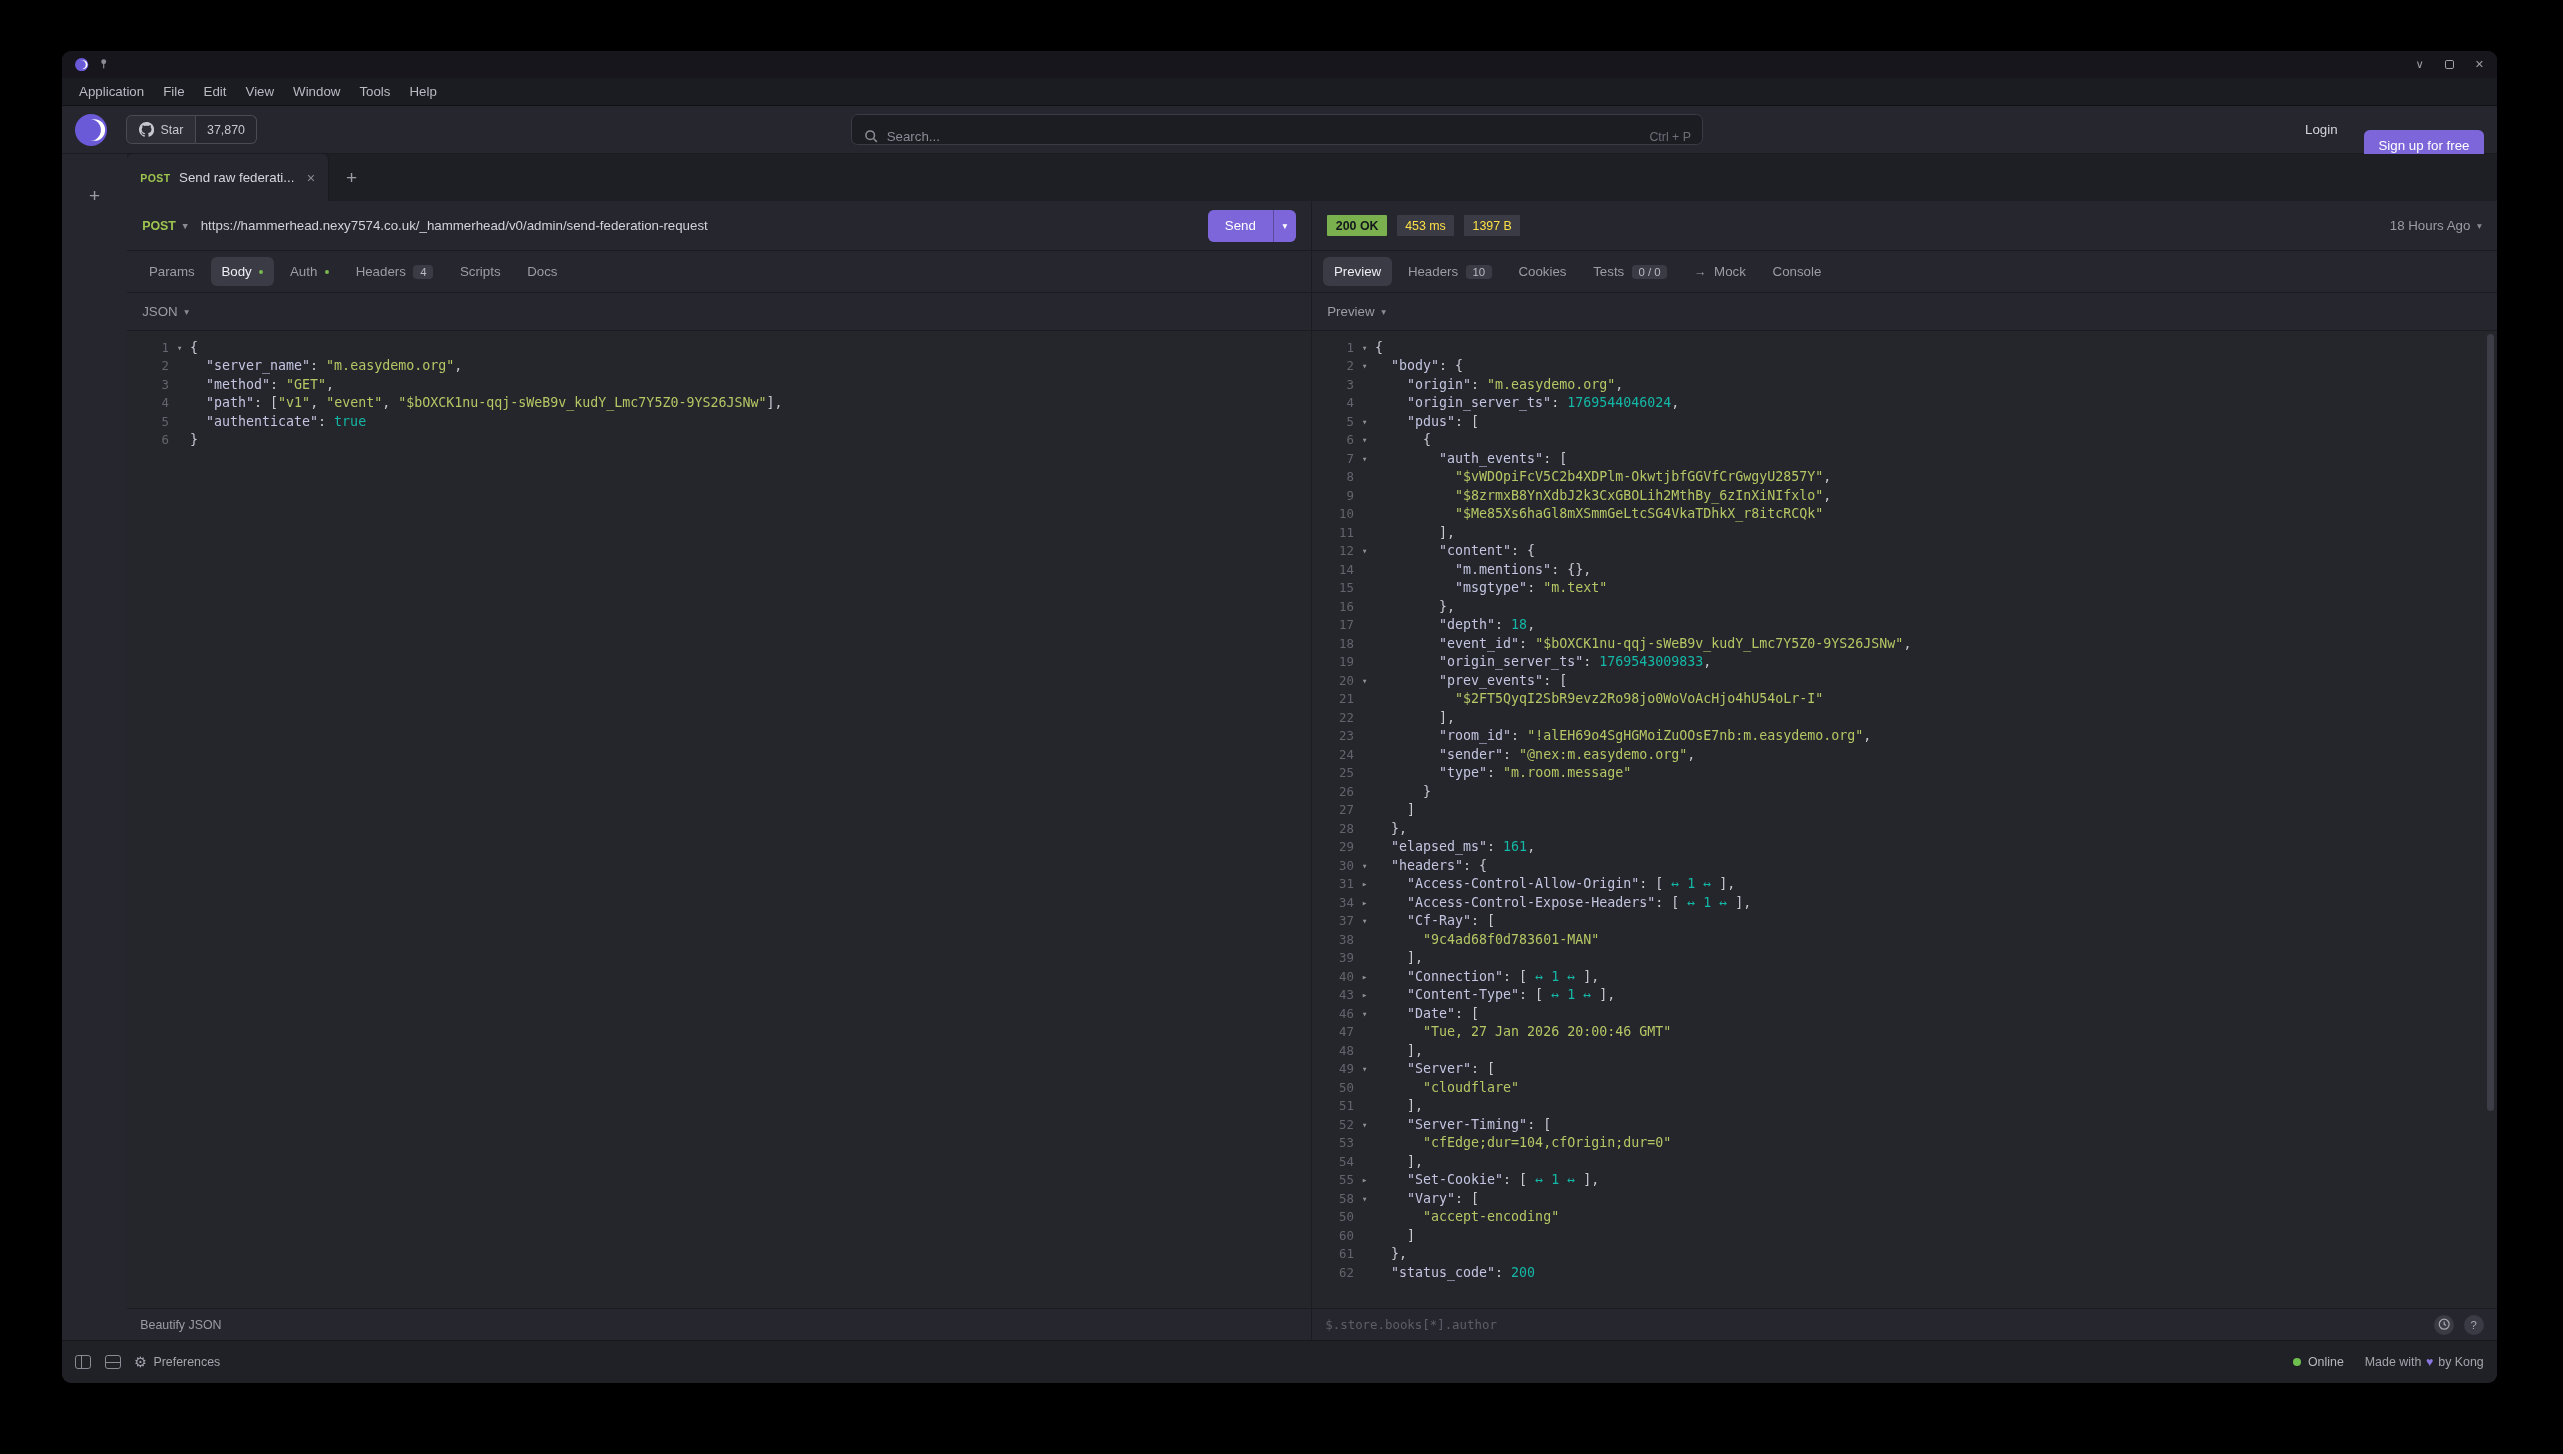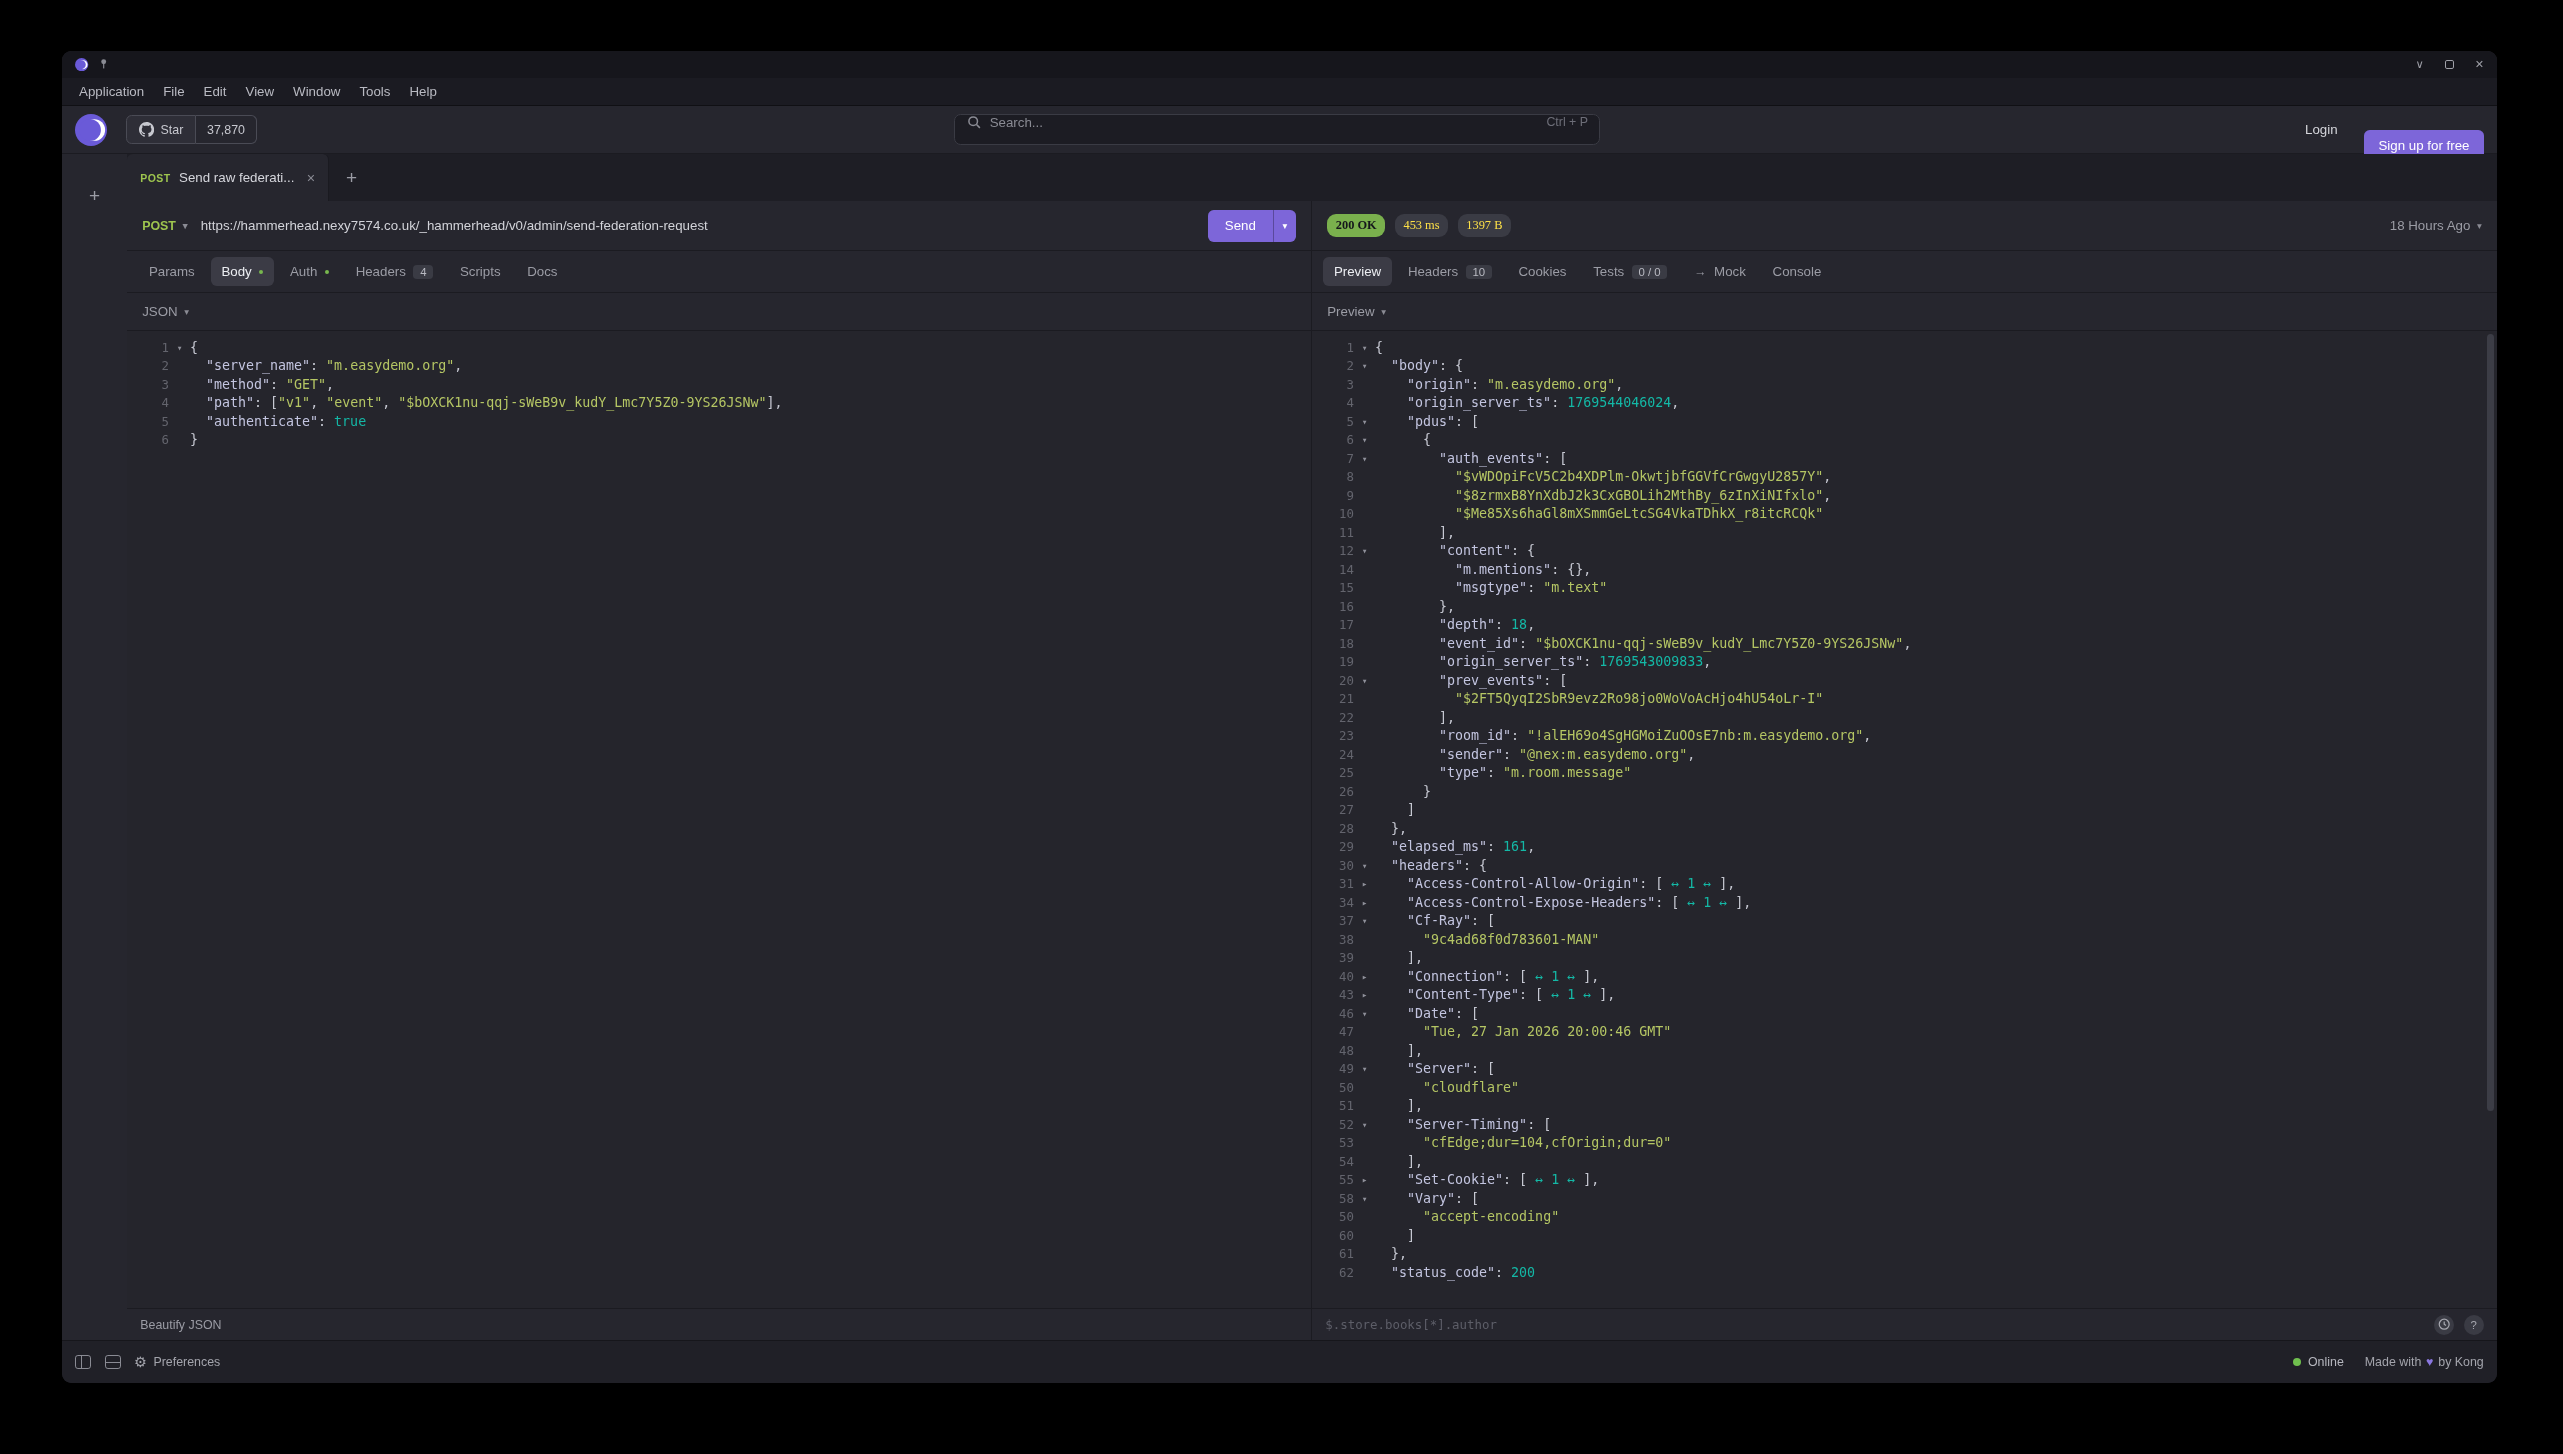--- a/index.html
+++ b/index.html
@@ -26,22 +26,22 @@
   
   .toolbar { height: 48px; flex: none; background: #26262e; border-bottom: 1px solid #1b1b21;
              display: flex; align-items: center; padding: 0 13.3px; gap: 19px; }
   .logo { width: 32px; height: 32px; flex: none; display: inline-flex; }
   .star-widget { display: flex; align-items: stretch; height: 29px; font-size: 12.4px; color: #c7c8cf; }
   .star-btn { display: flex; align-items: center; gap: 6.7px; padding: 0 11.4px; border: 1px solid #4a4b55;
               border-radius: 5.7px 0 0 5.7px; background: #2e2e37; }
   .star-count { display: flex; align-items: center; padding: 0 11.4px; border: 1px solid #4a4b55;
                 border-left: none; border-radius: 0 5.7px 5.7px 0; background: #26262e; }
   .toolbar-spacer { flex: 1; }
-  .searchbar { width: 646px; height: 30.5px; flex: none; background: #1c1c23; border: 1px solid #3a3b44;
-               border-radius: 6.7px; display: flex; align-items: flex-start; padding: 0 11.4px; gap: 8.6px; }
+  .searchbar { width: 852px; height: 30.5px; flex: none; background: #1c1c23; border: 1px solid #3a3b44;
+               border-radius: 6.7px; display: flex; align-items: flex-end; padding: 0 11.4px; gap: 8.6px; }
   .search-input { flex: 1; background: transparent; border: none; outline: none; color: #c6c7cf; font-size: 13.3px;
                   font-family: "Liberation Sans", sans-serif; }
   .search-input::placeholder { color: #8a8b94; }
   .search-shortcut { color: #6d6e78; font-size: 12.4px; }
   .login-btn { color: #d4d5db; font-size: 13.3px; padding: 5.7px 7.6px; cursor: default; }
   .signup-btn { background: #7d66d9; color: #fff; font-size: 13.3px; padding: 7.6px 14.3px; border-radius: 5.7px; cursor: default; margin-top: 32px; }
 
   
   .content-row { flex: 1; display: flex; min-height: 0; }
   .rail { width: 65px; flex: none; display: flex; flex-direction: column; align-items: center; padding-top: 27px; }
@@ -61,21 +61,21 @@
             display: grid; grid-template-columns: 1fr 1fr; }
   .url-left { display: flex; align-items: center; padding: 0 15.2px; gap: 13.3px; border-right: 1px solid #1b1b21; min-width: 0; }
   .url-method { color: #9ec54f; font-size: 12.4px; font-weight: 700; display: flex; align-items: center; gap: 6.7px; }
   .chev { color: #8a8b94; font-size: 9.5px; }
   .url-text { color: #d2d3d9; font-size: 13.3px; white-space: nowrap; overflow: hidden; flex: 1; }
   .send-btn { display: flex; align-items: stretch; height: 32px; border-radius: 5.7px; overflow: hidden; flex: none; }
   .send-main { background: #7d66d9; color: #fff; font-size: 13.3px; display: flex; align-items: center; padding: 0 17px; }
   .send-caret { background: #7d66d9; border-left: 1px solid rgba(0,0,0,.28); display: flex; align-items: center; padding: 0 8.6px; }
   .send-caret .chev { color: #fff; }
   .url-right { display: flex; align-items: center; padding: 0 15.2px; gap: 9.5px; }
-  .badge { font-size: 12.4px; padding: 3.8px 8.6px; border-radius: 9px; font-family: Liberation Serif, serif; }
+  .badge { font-size: 12.4px; padding: 3.8px 8.6px; border-radius: 1px; }
   .badge-status { background: #7ab04d; color: #15161b; font-weight: 700; }
   .badge-dim { background: #3a3b44; color: #fde047; }
   .history { margin-left: auto; color: #9b9ca5; font-size: 13.3px; display: flex; align-items: center; gap: 6.7px; }
 
   .panels { flex: 1; display: grid; grid-template-columns: 1fr 1fr; min-height: 0; }
   .panel { display: flex; flex-direction: column; min-height: 0; min-width: 0; }
   .panel.left { border-right: 1px solid #1b1b21; }
   .paneltabs { height: 42px; flex: none; display: flex; align-items: center; gap: 5.7px; padding: 0 11.4px;
                border-bottom: 1px solid #1b1b21; }
   .ptab { display: flex; align-items: center; gap: 7.6px; padding: 6.7px 10.5px; border-radius: 5.7px;

